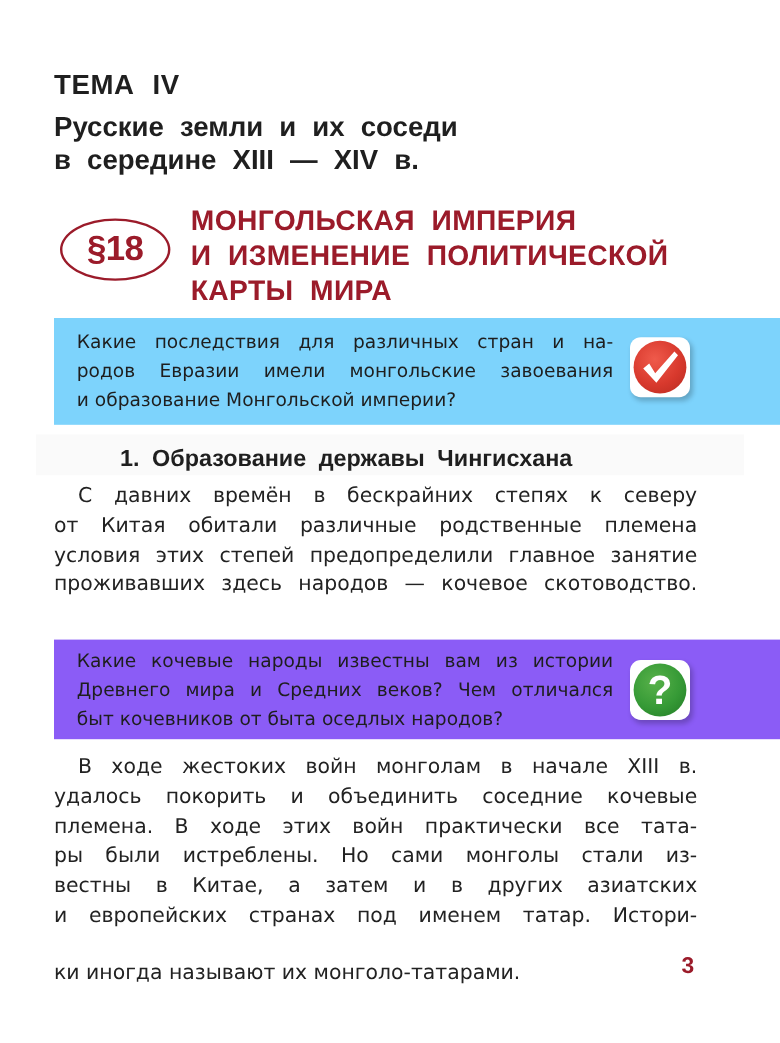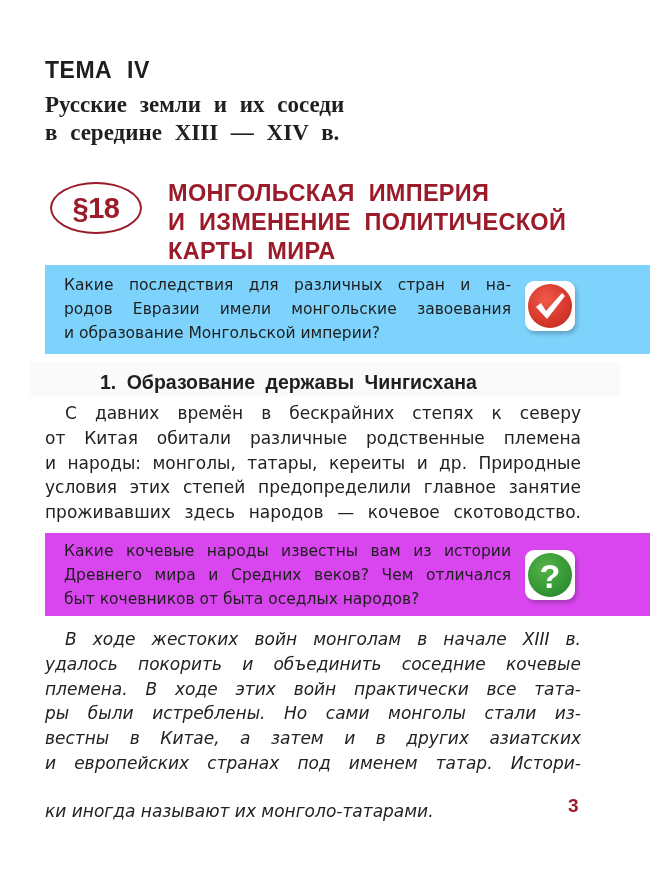--- a/index.html
+++ b/index.html
@@ -25,21 +25,21 @@
       word-spacing: 8px;
       color: #1f1f1f;
       margin: 0;
       line-height: 32px;
     }
     .theme-title {
       position: absolute;
       left: 45px;
       top: 91px;
       width: 420px;
-      font-family: Liberation Serif, serif;
+      font-family: Liberation Sans, sans-serif;
       font-weight: bold;
       font-size: 23px;
       line-height: 28px;
       word-spacing: 7px;
       color: #1f1f1f;
       margin: 0;
     }
     .theme-title span { display: block; white-space: nowrap; }
 
     .para-badge {
@@ -64,39 +64,39 @@
       position: absolute;
       left: 156px;
       top: 167px;
       font-family: "Liberation Sans", sans-serif;
       font-weight: bold;
       font-size: 23.5px;
       line-height: 29px;
       word-spacing: 7px;
       letter-spacing: 0.3px;
       color: #9b1b2a;
-      margin: 12px;
+      margin: 3px;
     }
     .para-title span { display: block; white-space: nowrap; }
 
     .task-box {
       position: absolute;
       left: 45px;
       width: 605px;
       box-sizing: border-box;
     }
     .task-box.peach {
       top: 265px;
       height: 89px;
       background: #7dd3fc;
     }
     .task-box.green {
       top: 533px;
       height: 83px;
-      background: #d946ef;
+      background: #8b5cf6;
     }
     .task-text {
       position: absolute;
       left: 19px;
       width: 447px;
       font-family: "DejaVu Sans", sans-serif;
       font-size: 15.5px;
       line-height: 24px;
       color: #1e1e1e;
       text-align: justify;
@@ -177,21 +177,21 @@
     }
     .body-text span {
       display: block;
       text-align: justify;
       text-align-last: justify;
       white-space: nowrap;
     }
     .body-text span.first { text-indent: 20px; }
     .body-text span.last { text-align-last: justify; }
     .body-text.p1 { top: 401px; }
-    .body-text.p2 { top: 627px; font-style: italic; }
+    .body-text.p2 { top: 627px; }
 
     .page-number {
       position: absolute;
       left: 568px;
       top: 795px;
       font-family: "Liberation Sans", sans-serif;
       font-weight: bold;
       font-size: 19px;
       color: #9b1b2a;
       margin: 0;
@@ -227,21 +227,20 @@
     </div>
   </div>
 </div>
 
 <div class="section-band"></div>
 <h3 class="section-heading">1. Образование державы Чингисхана</h3>
 
 <p class="body-text p1">
   <span class="first">С давних времён в бескрайних степях к северу</span>
   <span>от Китая обитали различные родственные племена</span>
-  <span>и народы: монголы, татары, кереиты и др. Природные</span>
   <span>условия этих степей предопределили главное занятие</span>
   <span class="last">проживавших здесь народов — кочевое скотоводство.</span>
 </p>
 
 <div class="task-box green">
   <p class="task-text">
     <span>Какие кочевые народы известны вам из истории</span>
     <span>Древнего мира и Средних веков? Чем отличался</span>
     <span>быт кочевников от быта оседлых народов?</span>
   </p>

